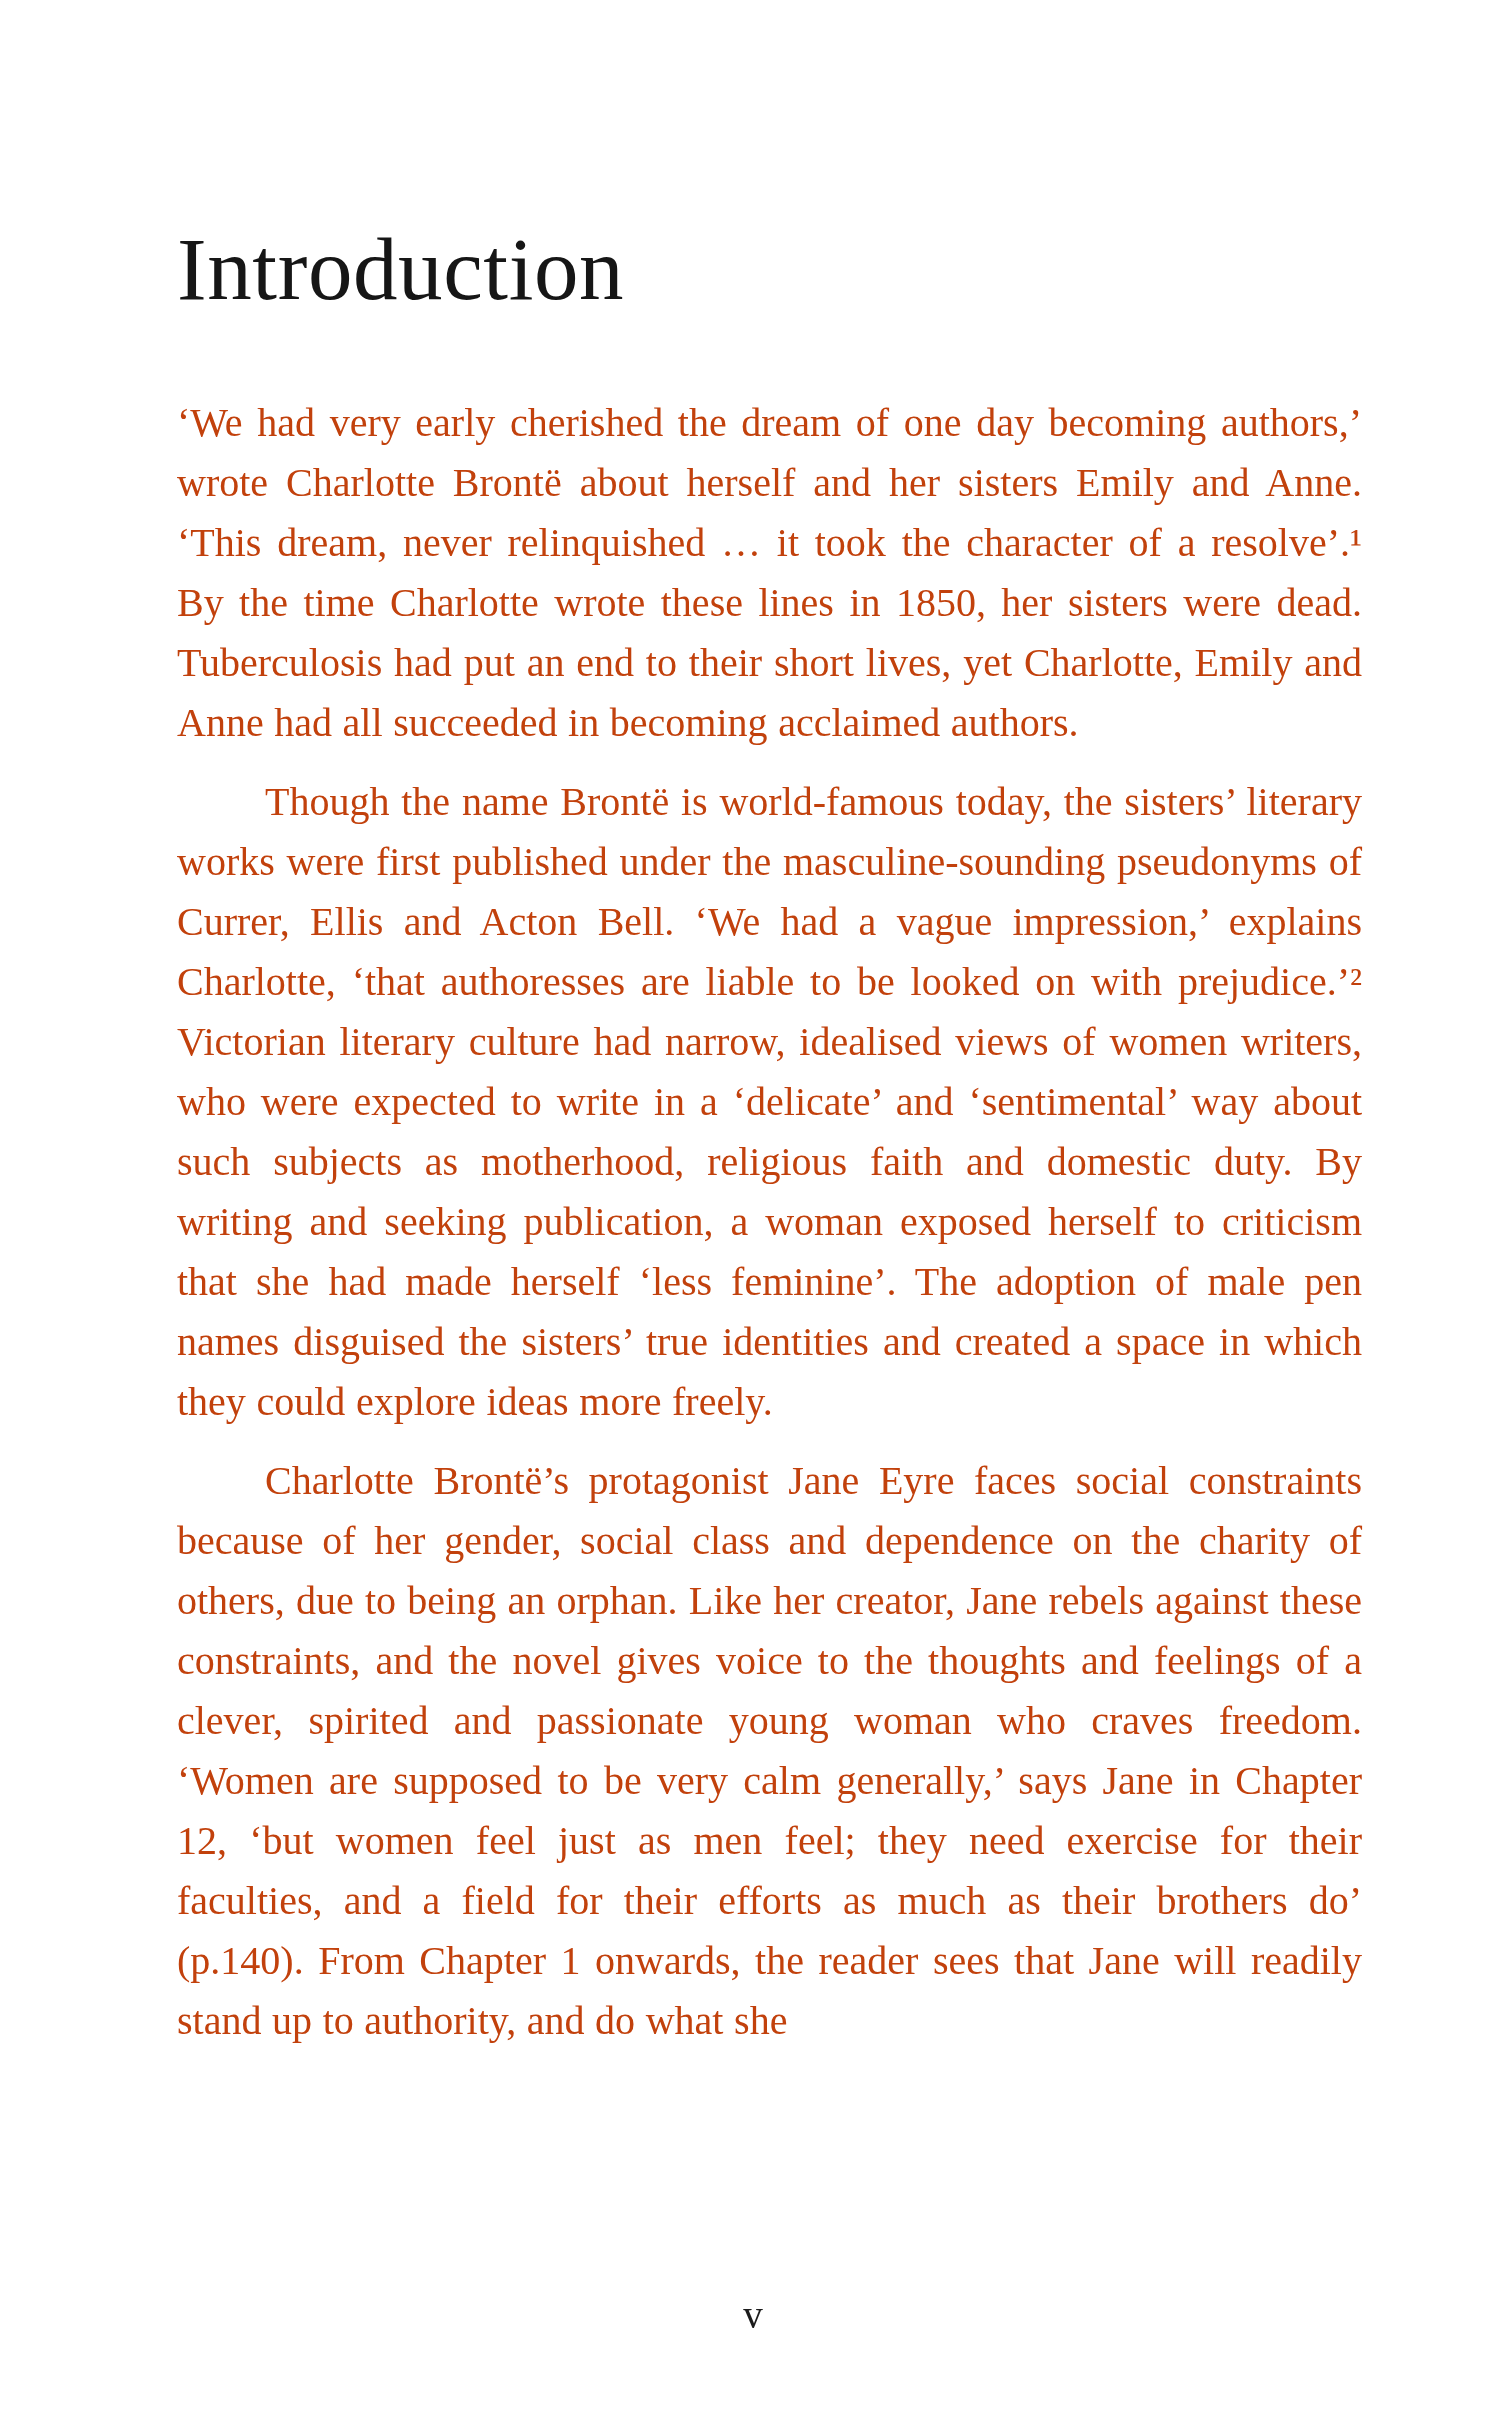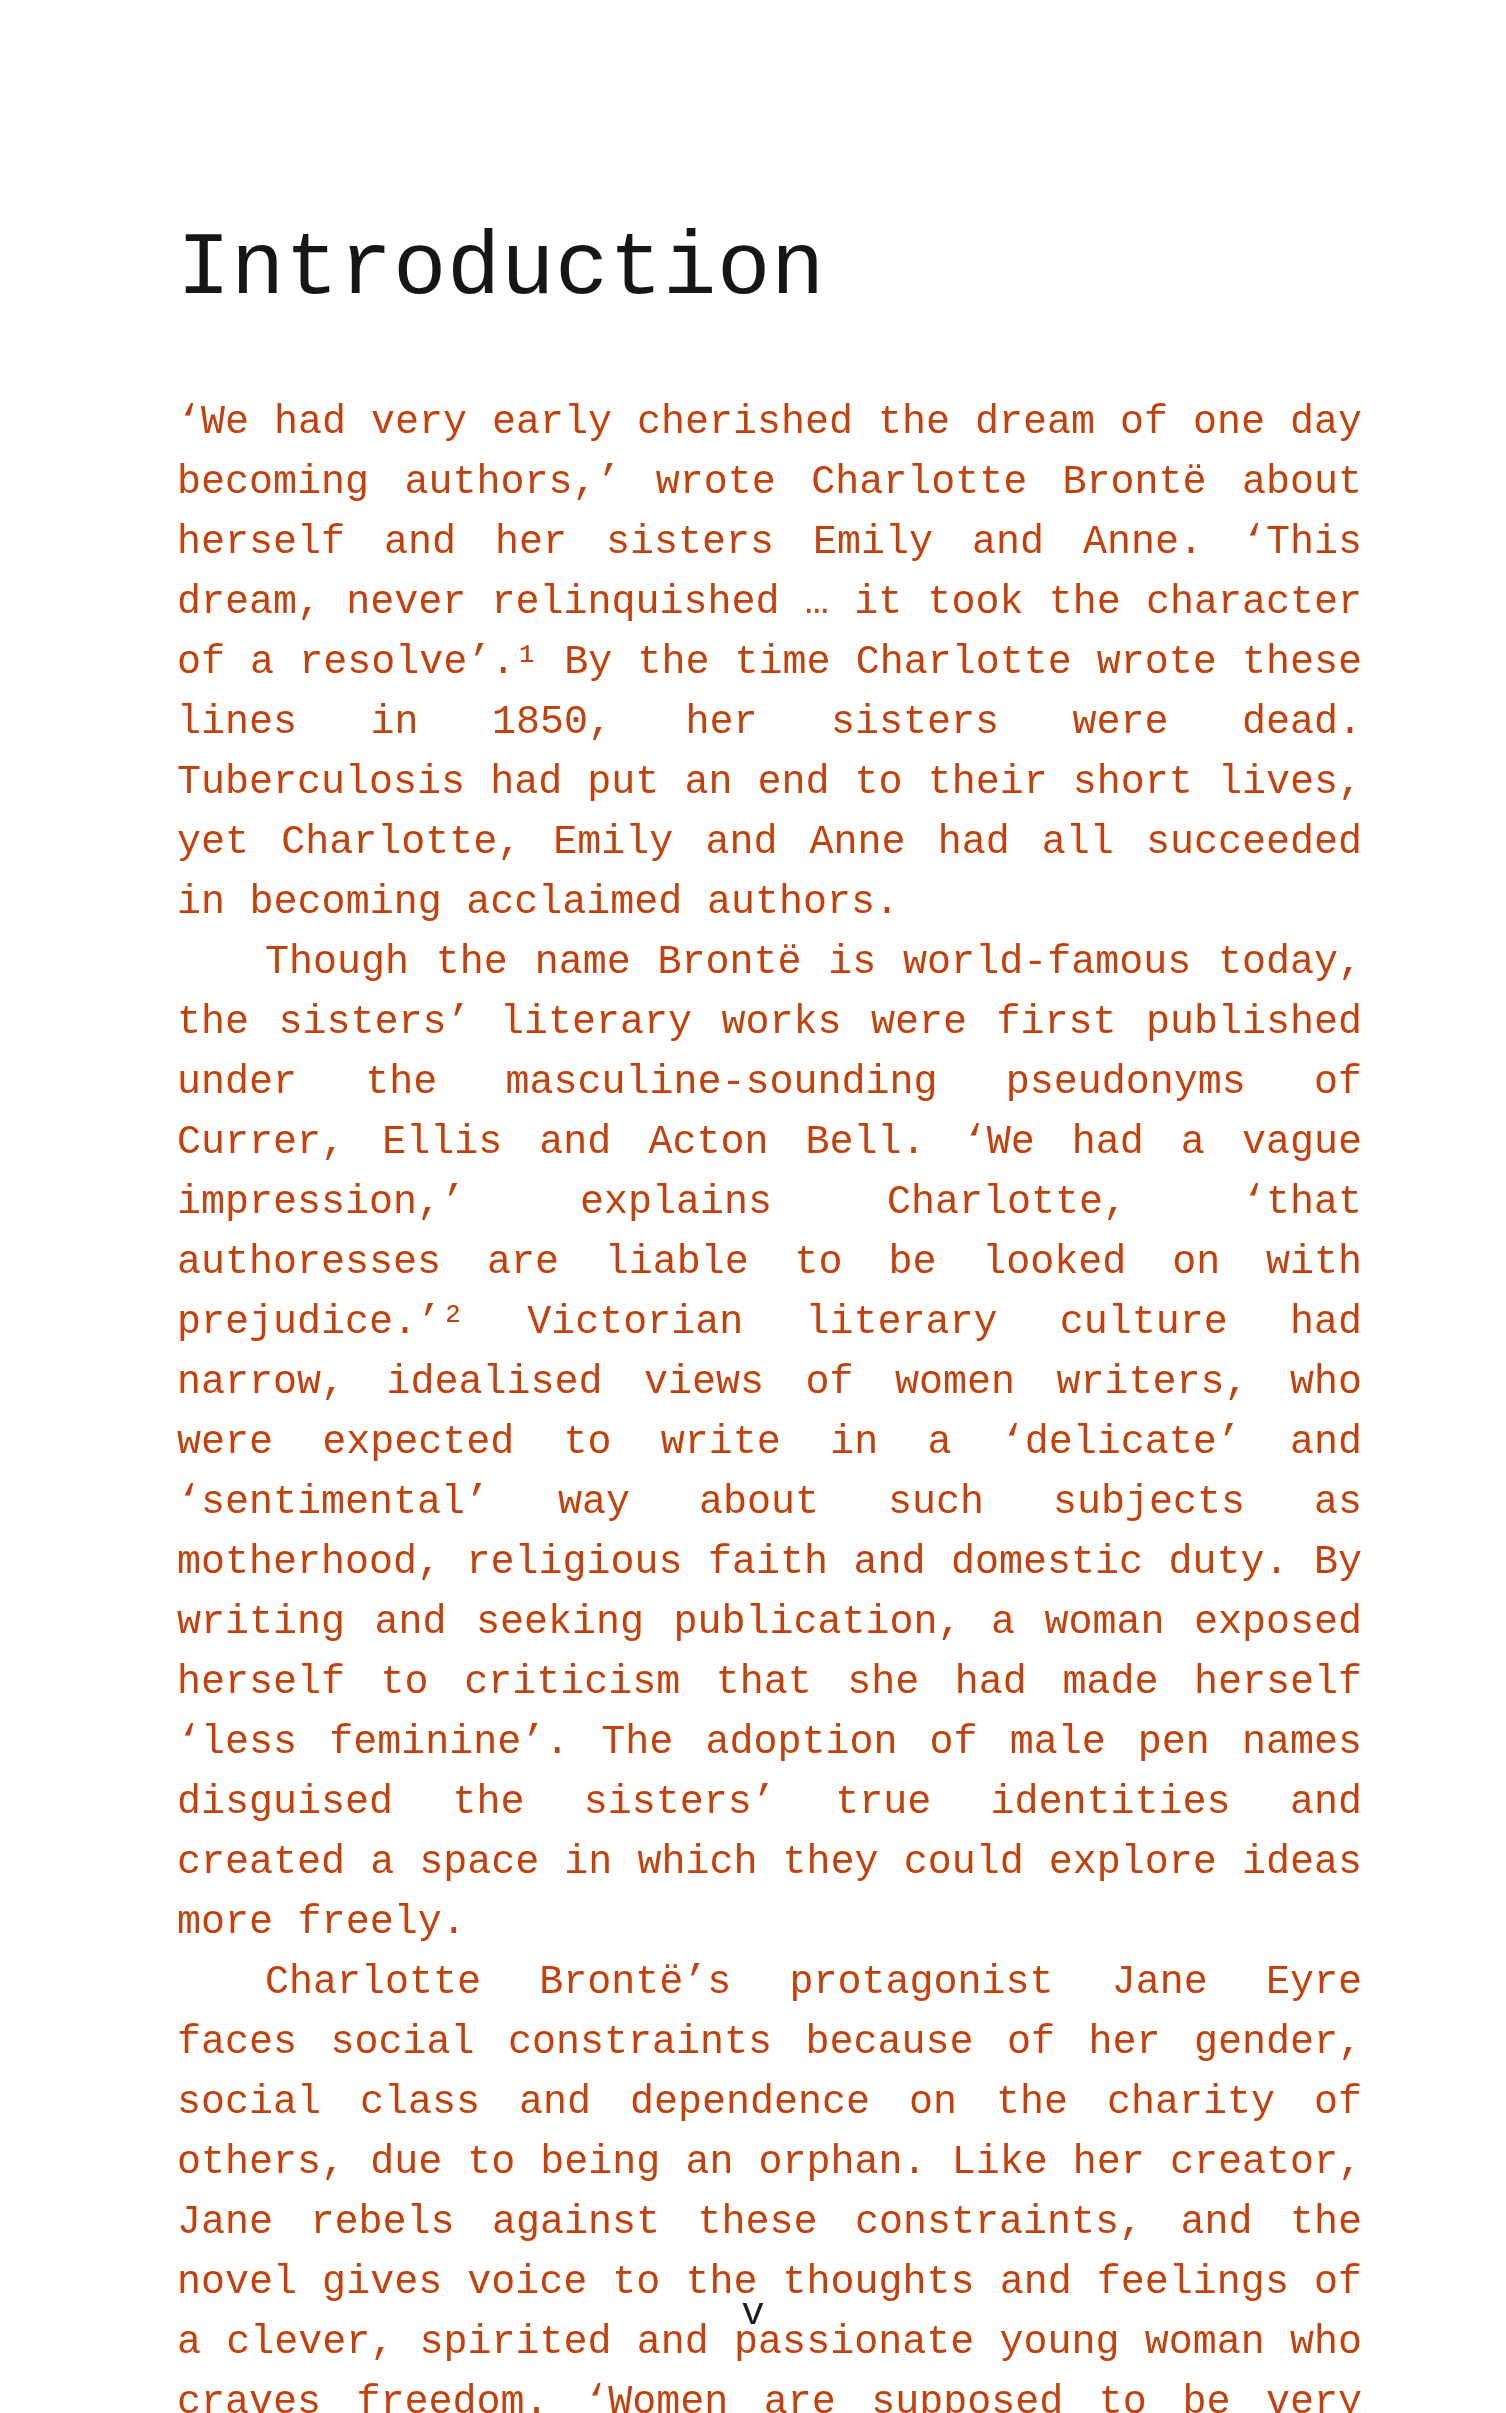--- a/index.html
+++ b/index.html
@@ -17,21 +17,20 @@
   }
   .page {
     position: absolute;
     top: 0;
     left: 0;
     width: 1506px;
     height: 2413px;
     background: #ffffff;
     box-sizing: border-box;
     padding: 0 144px 8px 177px;
-    font-family: Liberation Mono, monospace;
   }
   .page-title {
     margin: 221px 0 74px 0;
     font-size: 89px;
     font-weight: 400;
     letter-spacing: 0.6px;
     color: #161616;
     line-height: 1.1;
   }
   .body-text {
@@ -40,20 +39,21 @@
   .body-text p {
     margin: 0;
     font-size: 40px;
     line-height: 60px;
     text-align: justify;
     color: #c2410c;
     word-spacing: 0.6px;
   }
   .body-text p.indented {
     text-indent: 88px;
+    margin-top: 19px;
   }
   .page-number {
     position: absolute;
     left: 0;
     width: 1506px;
     top: 2292px;
     text-align: center;
     font-size: 39px;
     color: #1c1c1c;
   }

